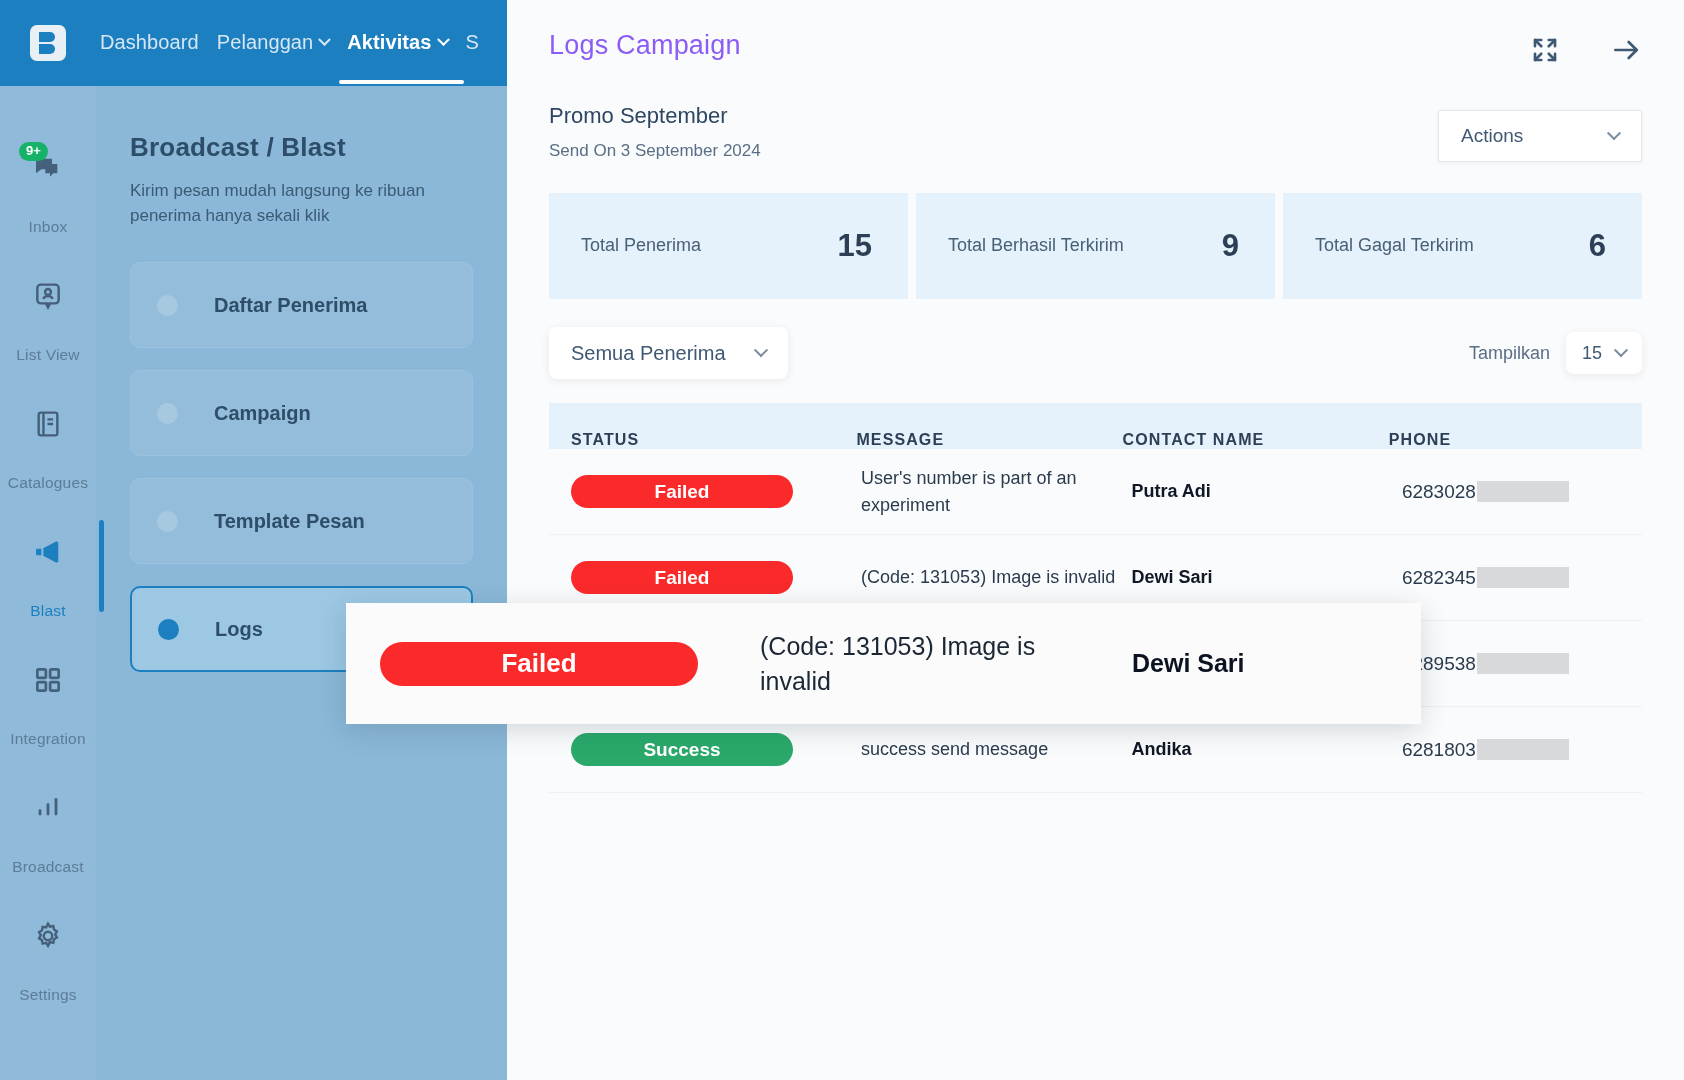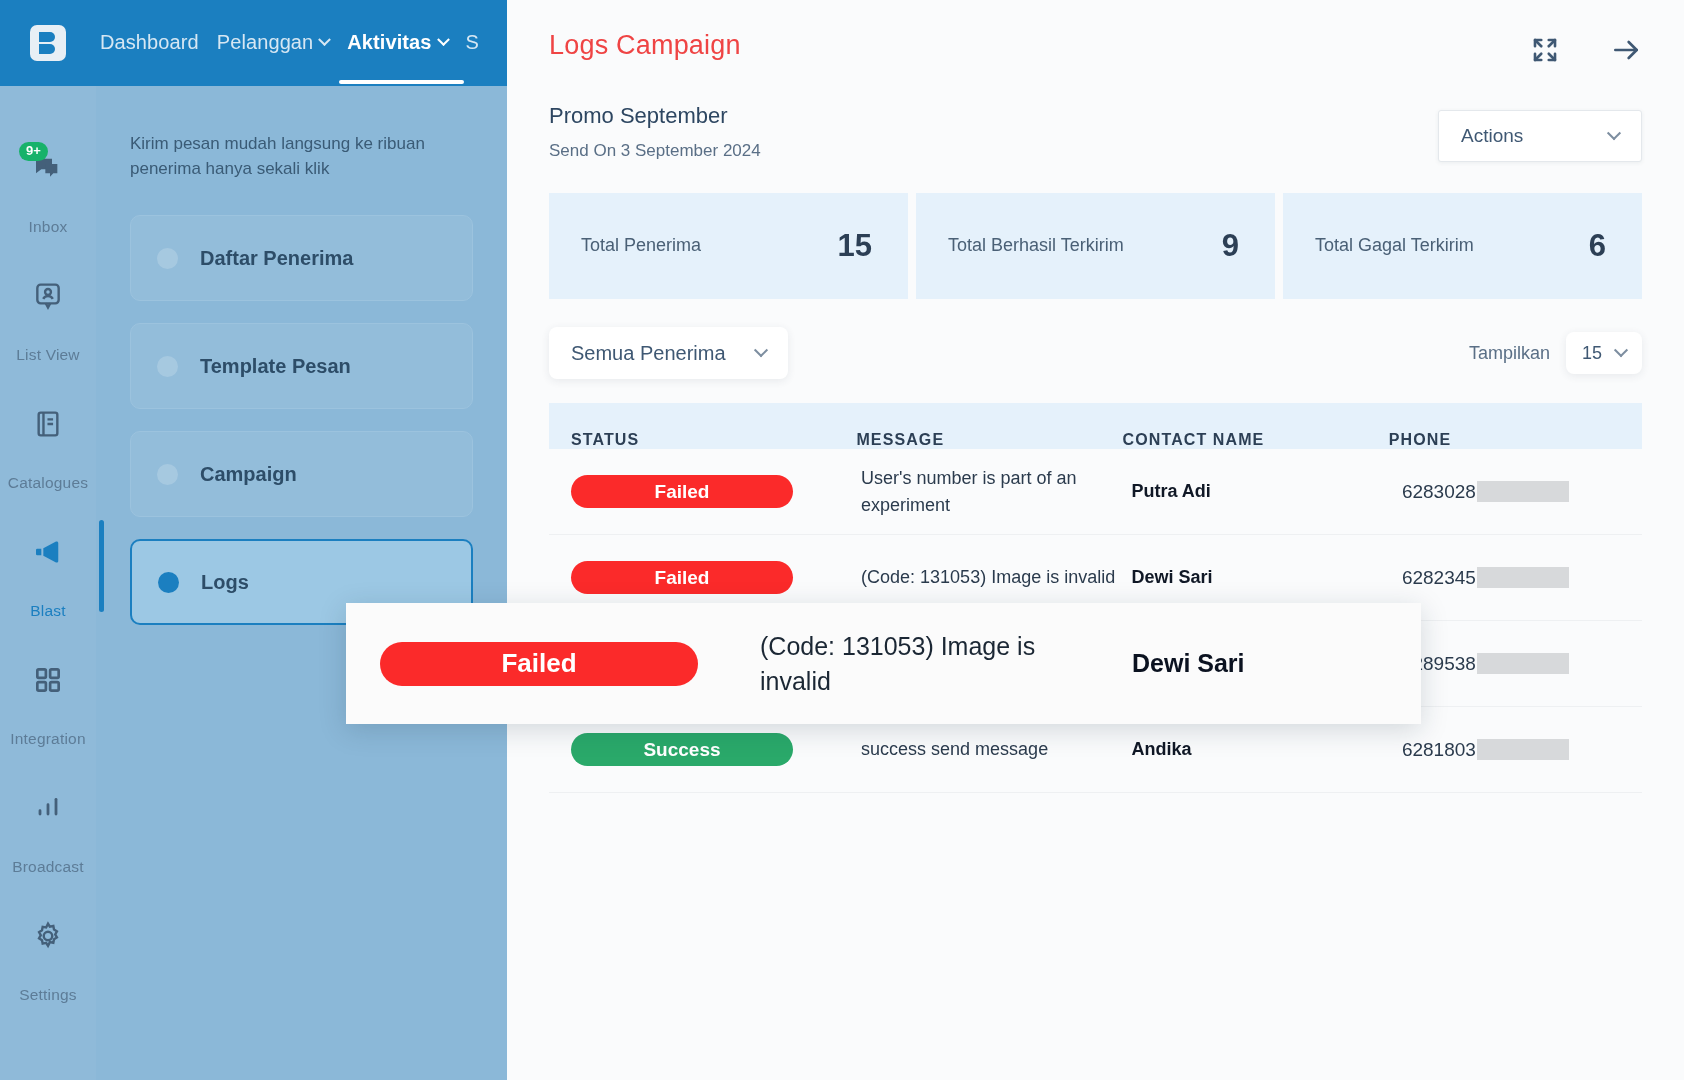--- a/index.html
+++ b/index.html
@@ -97,41 +97,41 @@
     letter-spacing: .2px; margin-bottom: 16px;
   }
   .panel-sub {
     font-size: 17px; color: #3a5b76; line-height: 1.45;
     margin-bottom: 34px; max-width: 320px;
   }
   .panel-opt {
     height: 86px; border-radius: 10px;
     border: 1px solid #9cc3de; background: rgba(255,255,255,0.07);
     display: flex; align-items: center; padding-left: 26px;
-    gap: 22px; margin-bottom: 22px; cursor: pointer;
+    gap: 36px; margin-bottom: 22px; cursor: pointer;
   }
   .panel-opt .dot {
     width: 21px; height: 21px; border-radius: 50%;
     background: rgba(255,255,255,0.18); flex: 0 0 auto;
   }
   .panel-opt .opt-label { font-size: 20px; color: #2d4d68; font-weight: bold; }
   .panel-opt.active {
     background: #9cc8e4; border: 2px solid #1b7fc0;
   }
   .panel-opt.active .dot { background: #1b7fc0; }
 
   
   .main {
     position: absolute; left: 507px; top: 0;
     width: 1177px; height: 1080px;
     background: #fafbfc;
     z-index: 2;
   }
   .main-head { position: relative; padding: 30px 42px 0 42px; }
-  .page-title { font-size: 27px; color: #ef4444; letter-spacing: .2px; }
+  .page-title { font-size: 27px; color: #8b5cf6; letter-spacing: .2px; }
   .head-icons {
     position: absolute; right: 42px; top: 34px;
     display: flex; align-items: center; gap: 50px;
   }
   .icon-btn { color: #3f5873; cursor: pointer; display: block; }
   .icon-btn svg { display: block; }
 
   .camp-name { font-size: 22px; color: #2d4661; margin-top: 42px; }
   .camp-date { font-size: 17px; color: #5a6f86; margin-top: 12px; }
 
@@ -346,33 +346,34 @@
         <svg viewBox="0 0 24 24" fill="none" stroke="currentColor" stroke-width="1.8">
           <circle cx="12" cy="12" r="3.2"></circle>
           <path d="M12 2.8l1.4 2.2 2.6-.5.5 2.6 2.2 1.4-1.3 2.3 1.3 2.3-2.2 1.4-.5 2.6-2.6-.5L12 19.4l-1.4-2.2-2.6.5-.5-2.6-2.2-1.4 1.3-2.3L5.3 9.1l2.2-1.4.5-2.6 2.6.5z"></path>
         </svg>
       </div>
       <span class="rail-label">Settings</span>
     </div>
   </div>
 
   <div class="panel">
+    <div class="panel-title">Broadcast / Blast</div>
     <div class="panel-sub">Kirim pesan mudah langsung ke ribuan penerima hanya sekali klik</div>
 
     <div class="panel-opt">
       <span class="dot"></span>
       <span class="opt-label">Daftar Penerima</span>
     </div>
     <div class="panel-opt">
       <span class="dot"></span>
-      <span class="opt-label">Template Pesan</span>
+      <span class="opt-label">Campaign</span>
     </div>
     <div class="panel-opt">
       <span class="dot"></span>
-      <span class="opt-label">Campaign</span>
+      <span class="opt-label">Template Pesan</span>
     </div>
     <div class="panel-opt active">
       <span class="dot"></span>
       <span class="opt-label">Logs</span>
     </div>
   </div>
 
   <div class="main">
 
     <div class="main-head">

